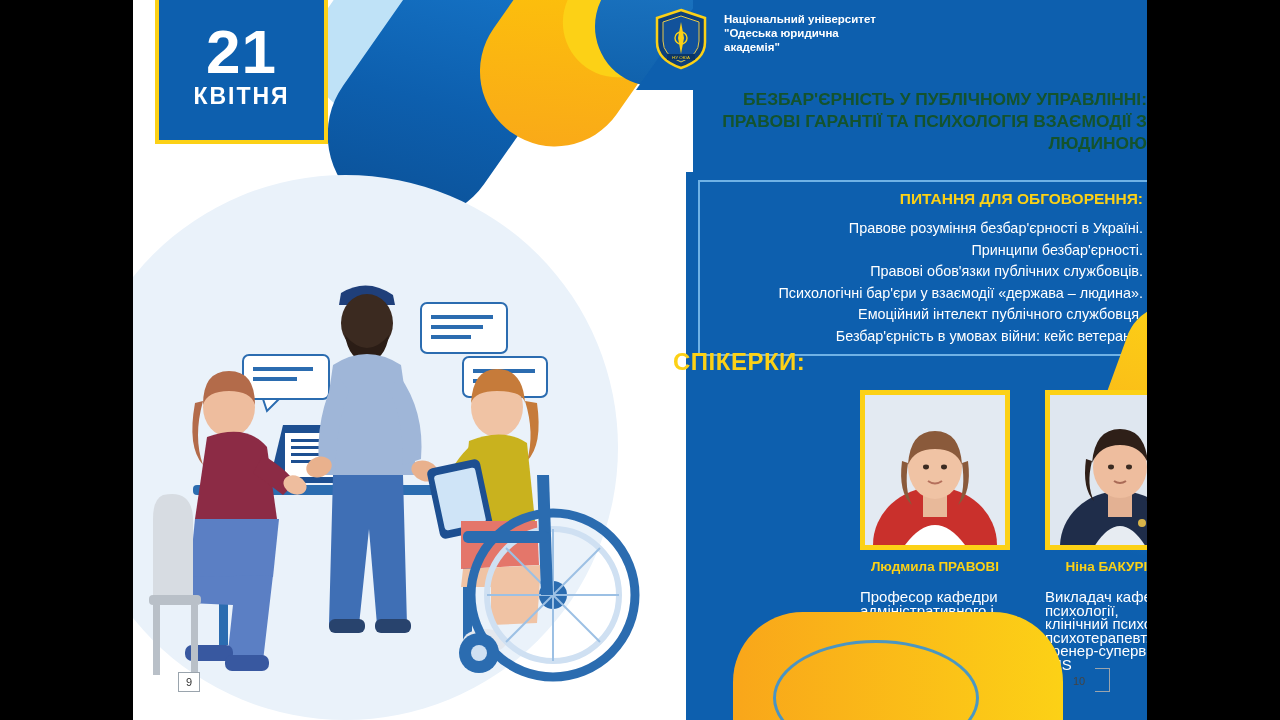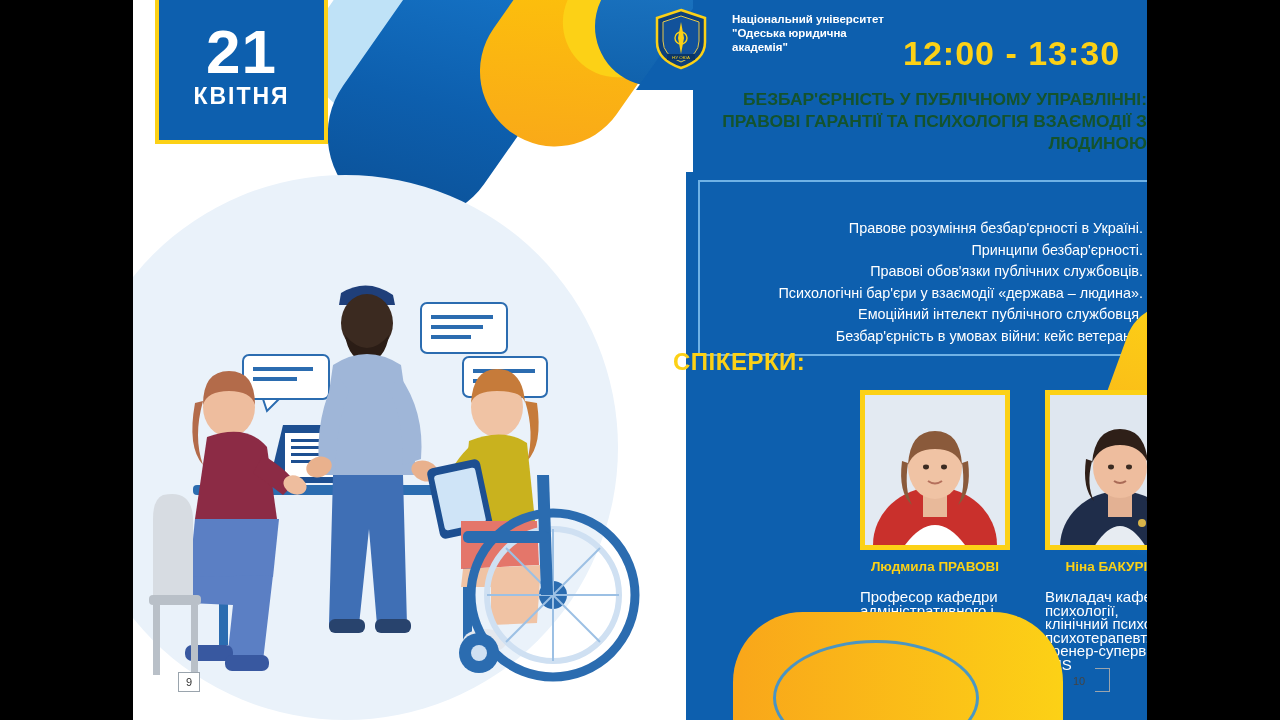--- a/index.html
+++ b/index.html
@@ -33,21 +33,21 @@
     transform:skewX(-35deg);
   }
   .topbar-blue{position:absolute;left:560px;top:0;width:460px;height:172px;background:#0d5fae;}
 
   
   .datebox{position:absolute;left:22px;top:-8px;width:165px;height:148px;background:#0d5fae;border:4px solid #fcd116;border-top:none;display:flex;flex-direction:column;align-items:center;justify-content:center;}
   .datebox .day{color:#fff;font-size:62px;font-weight:bold;line-height:58px;letter-spacing:1px;}
   .datebox .mon{color:#fff;font-size:23px;font-weight:bold;letter-spacing:2px;margin-top:2px;}
 
   
-  .uni{position:absolute;left:520px;top:8px;display:flex;align-items:flex-start;gap:23px;}
+  .uni{position:absolute;left:520px;top:8px;display:flex;align-items:flex-start;gap:15px;}
   .uni-seal{width:56px;height:62px;position:relative;}
   .uni-name{color:#ffffff;font-size:11.5px;line-height:14px;font-weight:bold;white-space:pre-line;padding-top:4px;}
 
   .time{position:absolute;left:770px;top:34px;color:#fcd116;font-size:34px;font-weight:bold;letter-spacing:1px;}
   .maintitle{position:absolute;left:548px;top:88px;width:466px;text-align:right;color:#14532d;font-size:17.4px;font-weight:bold;line-height:22px;padding-right:7px;}
 
   
   .qpanel{position:absolute;left:553px;top:172px;width:467px;height:188px;background:#0d5fae;}
   .qpanel-inner{position:absolute;left:565px;top:180px;width:448px;height:172px;border:2px solid #6fb2e6;border-right:none;}
   .qtitle{position:absolute;left:560px;top:190px;width:450px;text-align:right;color:#fcd116;font-size:15.5px;font-weight:bold;padding-right:10px;}
@@ -111,25 +111,25 @@
           <circle cx="28" cy="30" r="6" fill="none" stroke="#fcd116" stroke-width="1.4"></circle>
           <rect x="14" y="46" width="28" height="6" fill="#0b3566"></rect>
           <text x="28" y="51" font-size="4.4" fill="#fcd116" text-anchor="middle" font-family="Liberation Sans, sans-serif">НУ ОЮА</text>
         </svg>
       </div>
       <div class="uni-name">Національний університет
 "Одеська юридична
 академія"</div>
     </div>
 
-    <div class="time">12:00 - 13:30</div>
     <div class="maintitle">БЕЗБАР'ЄРНІСТЬ У ПУБЛІЧНОМУ УПРАВЛІННІ: ПРАВОВІ ГАРАНТІЇ ТА ПСИХОЛОГІЯ ВЗАЄМОДІЇ З ЛЮДИНОЮ</div>
 
     <div class="qpanel"></div>
     <div class="qpanel-inner"></div>
+    <div class="qtitle">ПИТАННЯ ДЛЯ ОБГОВОРЕННЯ:</div>
     <div class="qlist">
       <div>Правове розуміння безбар'єрності в Україні.</div>
       <div>Принципи безбар'єрності.</div>
       <div>Правові обов'язки публічних службовців.</div>
       <div>Психологічні бар'єри у взаємодії «держава – людина».</div>
       <div>Емоційний інтелект публічного службовця.</div>
       <div>Безбар'єрність в умовах війни: кейс ветерана.</div>
     </div>
 
     <div class="spk-band"></div>

